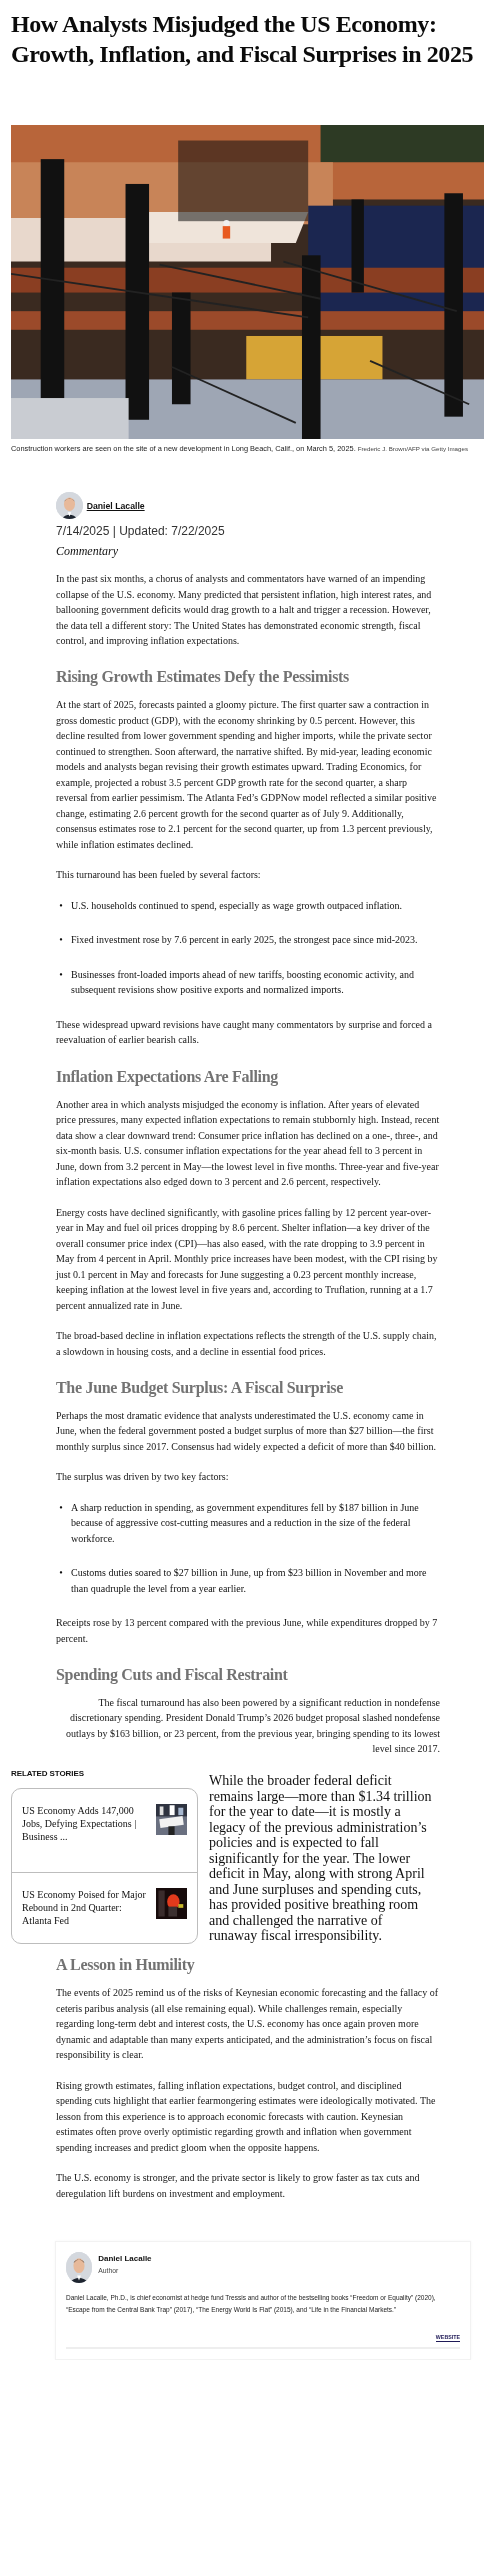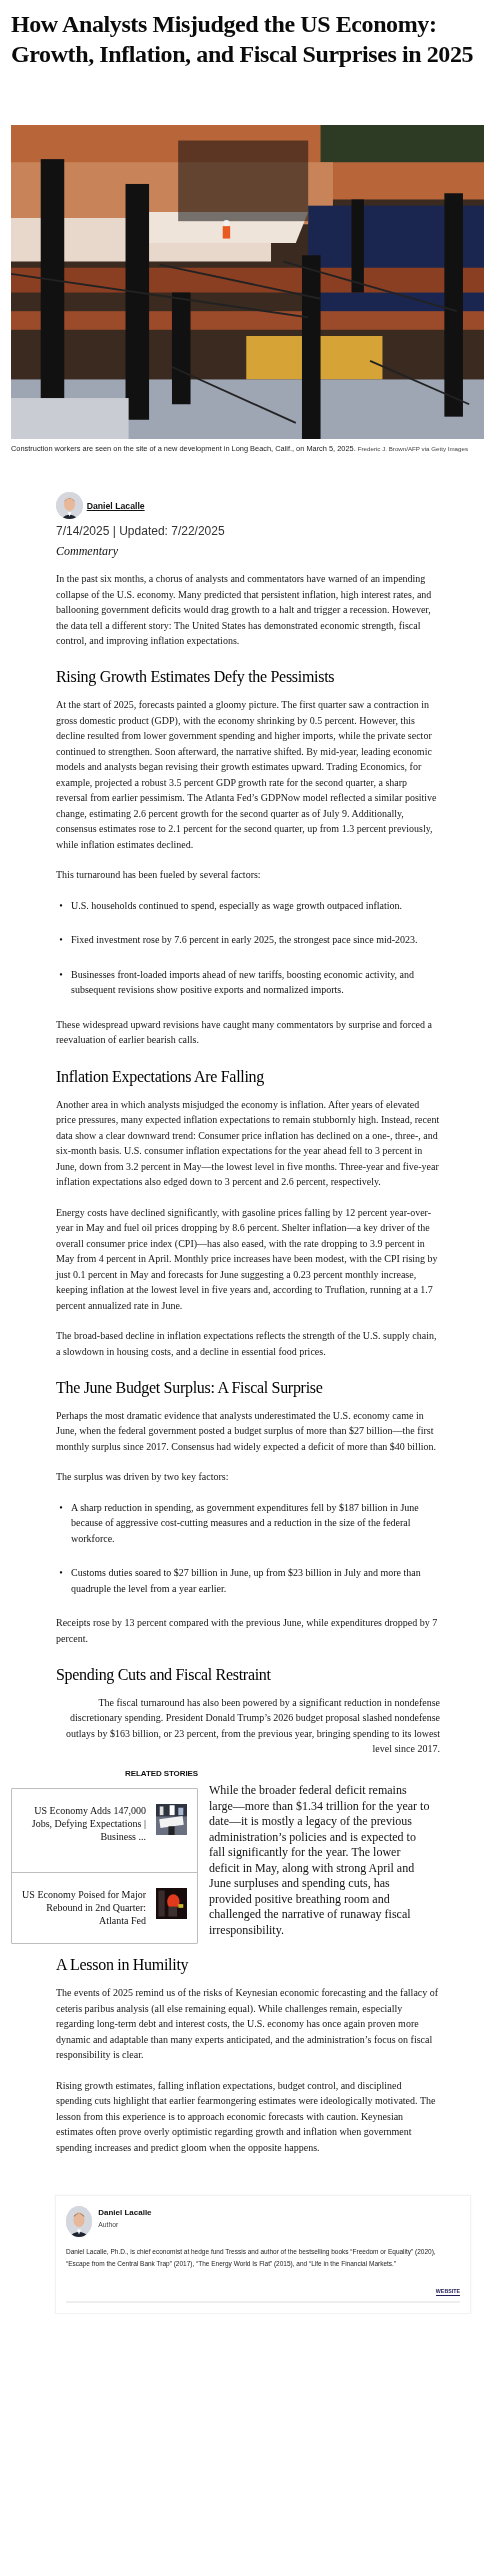--- a/index.html
+++ b/index.html
@@ -60,58 +60,58 @@
     .content { padding: 0 56px; }
     .section-label {
       font-style: italic; font-size: 12px; font-weight: 400;
       margin-bottom: 12.4px;
     }
     p.body {
       font-size: 10px; line-height: 15.5px; margin-bottom: 15px;
       color: #161616;
     }
     h2.sub {
-      font-weight: 400; font-size: 16px; line-height: 20px;
-      letter-spacing: -0.3px; margin: 18.6px 0 10px 0; color: #000000;
+      font-weight: 700; font-size: 16px; line-height: 20px;
+      letter-spacing: -0.3px; margin: 18.6px 0 10px 0; color: #737373;
     }
     ul.factors { list-style: none; padding-left: 15px; margin-bottom: 12.4px; margin-top: 13px; }
     ul.factors li {
       position: relative; font-size: 10px; line-height: 15.5px;
       margin-bottom: 19px; padding-left: 0;
     }
     ul.factors li::before {
       content: "\2022"; position: absolute; left: -11.8px; top: 0;
       font-size: 10px;
     }
     .split { display: flex; margin: 3.7px 0 0 0; }
     .related {
-      width: 198px; padding-left: 11px; flex: 0 0 auto; text-align: right;
+      width: 198px; padding-left: 11px; flex: 0 0 auto;
     }
     .related-title {
       font-family: "Liberation Sans", "DejaVu Sans", sans-serif;
       font-weight: 700; font-size: 8px; letter-spacing: -0.1px;
       margin-bottom: 10px; margin-top: 3.7px;
     }
     .related-box {
-      border: 0.6px solid #bdbdbd; border-radius: 1px; width: 187px;
+      border: 0.6px solid #bdbdbd; border-radius: 10px; width: 187px;
     }
     .related-item {
       display: flex; justify-content: space-between; align-items: flex-start;
       padding: 15px 10px 18.6px 10px; height: 71px;
     }
     .related-item + .related-item { border-top: 0.6px solid #bdbdbd; margin-top: 12px; }
     .related-item-title {
       font-size: 10px; line-height: 13px; color: #111; width: 124px;
       font-weight: 400;
     }
     .thumb { width: 31px; height: 31px; flex: 0 0 auto; overflow: hidden; }
     .thumb svg { width: 100%; height: 100%; display: block; }
     .split-text {
-      padding-left: 11px; width: 235px; font-size: 12px; line-height: 15.5px;
-      margin-top: 18px;
+      padding-left: 11px; width: 235px; font-size: 14px; line-height: 15.5px;
+      margin-top: 8px;
     }
     .author-card {
       margin: 40px 25px 0 55px;
       border: 0.6px solid #f2f2f2;
       padding: 10px 10px 10px 10px;
       box-shadow: 0 0 2.5px rgba(0,0,0,0.04);
     }
     .card-top { display: flex; align-items: flex-start; }
     .card-avatar {
       width: 26px; height: 31px; border-radius: 50%;
@@ -216,21 +216,21 @@
   <h2 class="sub">Inflation Expectations Are Falling</h2>
   <p class="body">Another area in which analysts misjudged the economy is inflation. After years of elevated price pressures, many expected inflation expectations to remain stubbornly high. Instead, recent data show a clear downward trend: Consumer price inflation has declined on a one-, three-, and six-month basis. U.S. consumer inflation expectations for the year ahead fell to 3 percent in June, down from 3.2 percent in May—the lowest level in five months. Three-year and five-year inflation expectations also edged down to 3 percent and 2.6 percent, respectively.</p>
   <p class="body">Energy costs have declined significantly, with gasoline prices falling by 12 percent year-over-year in May and fuel oil prices dropping by 8.6 percent. Shelter inflation—a key driver of the overall consumer price index (CPI)—has also eased, with the rate dropping to 3.9 percent in May from 4 percent in April. Monthly price increases have been modest, with the CPI rising by just 0.1 percent in May and forecasts for June suggesting a 0.23 percent monthly increase, keeping inflation at the lowest level in five years and, according to Truflation, running at a 1.7 percent annualized rate in June.</p>
   <p class="body">The broad-based decline in inflation expectations reflects the strength of the U.S. supply chain, a slowdown in housing costs, and a decline in essential food prices.</p>
 
   <h2 class="sub">The June Budget Surplus: A Fiscal Surprise</h2>
   <p class="body">Perhaps the most dramatic evidence that analysts underestimated the U.S. economy came in June, when the federal government posted a budget surplus of more than $27 billion—the first monthly surplus since 2017. Consensus had widely expected a deficit of more than $40 billion.</p>
   <p class="body">The surplus was driven by two key factors:</p>
   <ul class="factors">
     <li>A sharp reduction in spending, as government expenditures fell by $187 billion in June because of aggressive cost-cutting measures and a reduction in the size of the federal workforce.</li>
-    <li>Customs duties soared to $27 billion in June, up from $23 billion in July and more than quadruple the level from a year earlier.</li>
+    <li>Customs duties soared to $27 billion in June, up from $23 billion in November and more than quadruple the level from a year earlier.</li>
   </ul>
   <p class="body">Receipts rose by 13 percent compared with the previous June, while expenditures dropped by 7 percent.</p>
 
   <h2 class="sub">Spending Cuts and Fiscal Restraint</h2>
   <p class="body" style="margin-bottom:8.7px;text-align:right;">The fiscal turnaround has also been powered by a significant reduction in nondefense discretionary spending. President Donald Trump’s 2026 budget proposal slashed nondefense outlays by $163 billion, or 23 percent, from the previous year, bringing spending to its lowest level since 2017.</p>
 </div>
 
 <div class="split">
   <aside class="related">
     <div class="related-title">RELATED STORIES</div>
@@ -263,20 +263,21 @@
       </div>
     </div>
   </aside>
   <p class="split-text">While the broader federal deficit remains large—more than $1.34 trillion for the year to date—it is mostly a legacy of the previous administration’s policies and is expected to fall significantly for the year. The lower deficit in May, along with strong April and June surpluses and spending cuts, has provided positive breathing room and challenged the narrative of runaway fiscal irresponsibility.</p>
 </div>
 
 <div class="content">
   <h2 class="sub" style="margin-top:11px;">A Lesson in Humility</h2>
   <p class="body">The events of 2025 remind us of the risks of Keynesian economic forecasting and the fallacy of ceteris paribus analysis (all else remaining equal). While challenges remain, especially regarding long-term debt and interest costs, the U.S. economy has once again proven more dynamic and adaptable than many experts anticipated, and the administration’s focus on fiscal responsibility is clear.</p>
   <p class="body">Rising growth estimates, falling inflation expectations, budget control, and disciplined spending cuts highlight that earlier fearmongering estimates were ideologically motivated. The lesson from this experience is to approach economic forecasts with caution. Keynesian estimates often prove overly optimistic regarding growth and inflation when government spending increases and predict gloom when the opposite happens.</p>
+  <p class="body">The U.S. economy is stronger, and the private sector is likely to grow faster as tax cuts and deregulation lift burdens on investment and employment.</p>
 </div>
 
 <section class="author-card">
   <div class="card-top">
     <div class="card-avatar">
       <svg viewBox="0 0 42 50">
         <rect width="42" height="50" fill="#d4d8de"></rect>
         <path d="M4 50 Q21 34 38 50 Z" fill="#1e2530"></path>
         <path d="M18 38 L21 46 L24 38 Z" fill="#ffffff"></path>
         <ellipse cx="21" cy="22" rx="9" ry="12" fill="#e7b99a"></ellipse>

